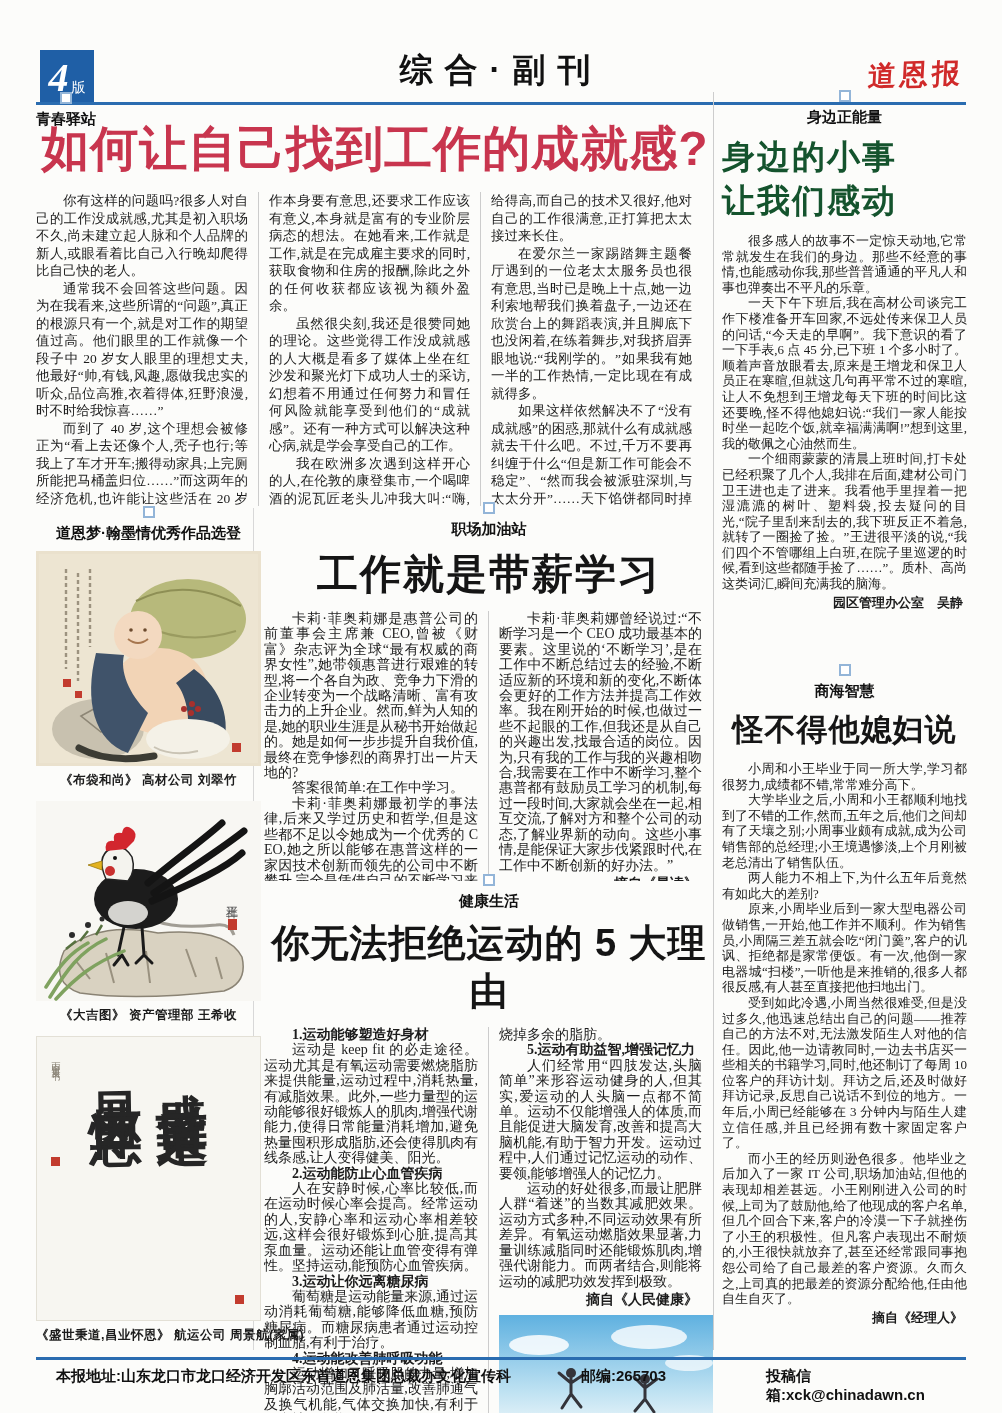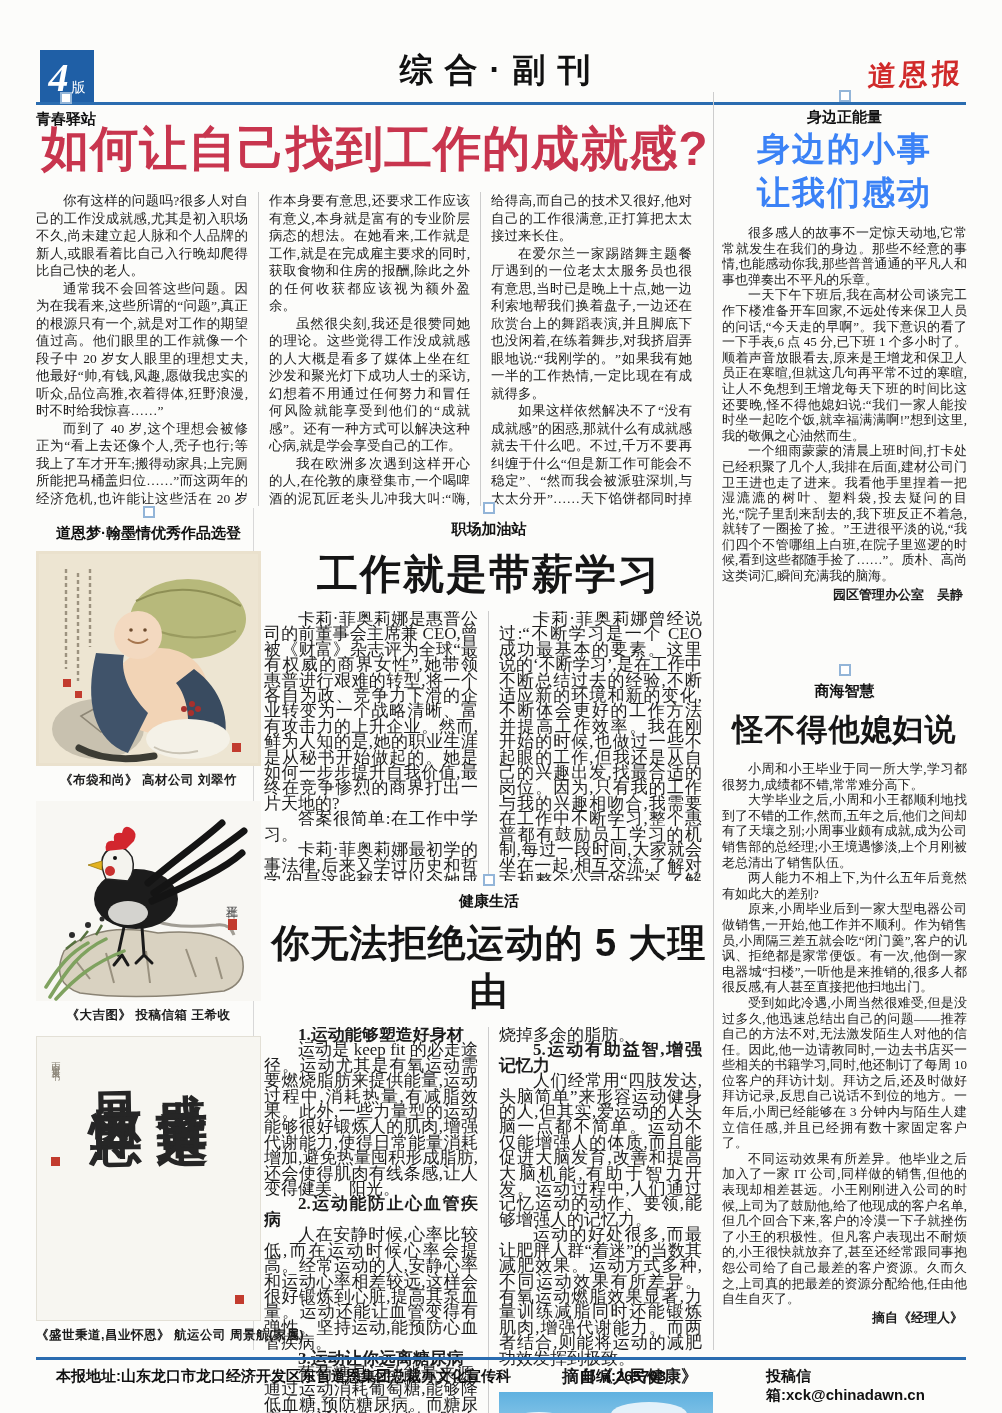--- a/index.html
+++ b/index.html
@@ -40,32 +40,32 @@
   .art1 h1 { font-family:"Liberation Sans","DejaVu Sans",sans-serif; font-weight:bold;
     font-size:48px; line-height:58px; letter-spacing:1px; color:#c8354e; text-align:center; margin:4px 0 14px; }
   .art1 .cols { height:314px; }
   .art1 .col { width:212px; font-size:13.5px; line-height:17.5px; }
   
   .artLearn { left:264px; top:502px; width:450px; }
   .artLearn h2, .artSport h2 { font-family:"Liberation Sans","DejaVu Sans",sans-serif; font-weight:bold;
     text-align:center; color:#151515; }
   .artLearn h2 { font-size:41px; line-height:50px; letter-spacing:2px; margin:10px 0 12px; }
   .artLearn .cols { height:270px; }
-  .artLearn .col, .artSport .col { width:214px; font-size:17px; line-height:15.4px; }
+  .artLearn .col, .artSport .col { width:214px; font-size:14px; line-height:15.4px; }
   
   .artSport { left:264px; top:866px; width:450px;margin-top:8px; }
   .artSport h2 { font-size:38px; line-height:48px; letter-spacing:1px; margin:8px 0 12px; }
   .artSport .cols { height:404px; }
   .photo { margin-top:8px; display:block; }
   
   .artRight { width:245px; font-size:13px; }
   .artRight p { line-height:15.6px; }
   .artMoving { left:722px; top:90px; }
   .artMoving h2 { font-family:"Liberation Sans","DejaVu Sans",sans-serif; font-weight:bold;
-    font-size:33px; line-height:44px; letter-spacing:2px; text-align:center; margin:0 0 10px; color:#3b82f6; }
+    font-size:33px; line-height:44px; letter-spacing:2px; text-align:left; margin:8px 0 10px; color:#14532d; }
   .artAdv { left:722px; top:664px; }
   .artAdv h2 { font-family:"Liberation Sans","DejaVu Sans",sans-serif; font-weight:bold;
     font-size:31px; line-height:42px; letter-spacing:1px; text-align:center; margin:8px 0 10px; color:#151515; }
   .artMoving .body { margin-top:4px; height:425px; overflow:hidden; }
   .artAdv .body { height:600px; overflow:hidden; }
   
   .gallery { left:36px; top:506px; width:225px; }
   .gallery .sec-tag { margin-bottom:8px; }
   .art-cap { text-align:center; font-family:"Liberation Sans","DejaVu Sans",sans-serif;
     font-weight:bold; font-size:12.5px; margin:6px 0 12px; letter-spacing:0.5px; white-space:nowrap; }
@@ -181,21 +181,21 @@
       <ellipse cx="92" cy="112" rx="20" ry="12" fill="#f4f3ee" opacity="0.85"></ellipse>
       <path d="M88 126 l-6 28 m4 0 l-8 10 m8 -10 l6 10 M106 126 l2 28 m0 0 l-8 8 m8 -8 l8 8" stroke="#1a1a1a" stroke-width="3" fill="none" stroke-linecap="round"></path>
       <path d="M14 196 C30 170 44 150 70 138 M20 198 C40 176 58 162 88 150 M10 186 C24 164 34 152 52 142" stroke="#7fa25f" stroke-width="3.5" fill="none" stroke-linecap="round"></path>
       <path d="M30 148 l10 -8 M44 140 l8 -10 M60 134 l6 -10" stroke="#57713f" stroke-width="2.5" fill="none"></path>
       <circle cx="36" cy="134" r="3" fill="#2c2c2c"></circle>
         <circle cx="52" cy="124" r="3" fill="#2c2c2c"></circle>
         <circle cx="66" cy="118" r="2.5" fill="#2c2c2c"></circle>
       <text x="196" y="96" font-size="12" fill="#555" writing-mode="tb">王祥</text>
       <rect x="192" y="118" width="9" height="11" fill="#c23b2e"></rect>
     </svg>
-    <div class="art-cap">《大吉图》 投稿信箱 王希收</div>
+    <div class="art-cap">《大吉图》 资产管理部 王希收</div>
 
     <div class="calli frame">
       <div class="vtext">盛世秉道</div>
       <div class="vtext">昌业怀恩</div>
       <div class="vnote">丙申年夏日书</div>
       <span class="seal s1"></span>
       <span class="seal s2"></span>
     </div>
     <div class="art-cap">《盛世秉道,昌业怀恩》 航运公司 周景航(家属)</div>
   </div>
@@ -292,21 +292,21 @@
       <span class="sq"></span>
       <span>商海智慧</span>
     </div>
     <h2>怪不得他媳妇说</h2>
     <div class="body">
         <p>小周和小王毕业于同一所大学,学习都很努力,成绩都不错,常常难分高下。</p>
         <p>大学毕业之后,小周和小王都顺利地找到了不错的工作,然而,五年之后,他们之间却有了天壤之别;小周事业颇有成就,成为公司销售部的总经理;小王境遇惨淡,上个月刚被老总清出了销售队伍。</p>
         <p>两人能力不相上下,为什么五年后竟然有如此大的差别?</p>
         <p>原来,小周毕业后到一家大型电器公司做销售,一开始,他工作并不顺利。作为销售员,小周隔三差五就会吃“闭门羹”,客户的讥讽、拒绝都是家常便饭。有一次,他倒一家电器城“扫楼”,一听他是来推销的,很多人都很反感,有人甚至直接把他扫地出门。</p>
         <p>受到如此冷遇,小周当然很难受,但是没过多久,他迅速总结出自己的问题——推荐自己的方法不对,无法激发陌生人对他的信任。因此,他一边请教同时,一边去书店买一些相关的书籍学习,同时,他还制订了每周 10 位客户的拜访计划。拜访之后,还及时做好拜访记录,反思自己说话不到位的地方。一年后,小周已经能够在 3 分钟内与陌生人建立信任感,并且已经拥有数十家固定客户了。</p>
-        <p>不同运动效果有所差异。他毕业之后加入了一家 IT 公司,同样做的销售,但他的表现却相差甚远。小王刚刚进入公司的时候,上司为了鼓励他,给了他现成的客户名单,但几个回合下来,客户的冷漠一下子就挫伤了小王的积极性。但凡客户表现出不耐烦的,小王很快就放弃了,甚至还经常跟同事抱怨公司给了自己最差的客户资源。久而久之,上司真的把最差的资源分配给他,任由他自生自灭了。</p>
+        <p>而小王的经历则逊色很多。他毕业之后加入了一家 IT 公司,职场加油站,但他的表现却相差甚远。小王刚刚进入公司的时候,上司为了鼓励他,给了他现成的客户名单,但几个回合下来,客户的冷漠一下子就挫伤了小王的积极性。但凡客户表现出不耐烦的,小王很快就放弃了,甚至还经常跟同事抱怨公司给了自己最差的客户资源。久而久之,上司真的把最差的资源分配给他,任由他自生自灭了。</p>
         <p class="byline">摘自《经理人》</p>
       </div>
   </div>
 
   <div class="frule"></div>
   <div class="footer">
     <span class="f-addr">本报地址:山东龙口市龙口经济开发区东首道恩集团总裁办文化宣传科</span>
     <span class="f-post">邮编:265703</span>
     <span class="f-mail">投稿信箱:xck@chinadawn.cn</span>
   </div>

